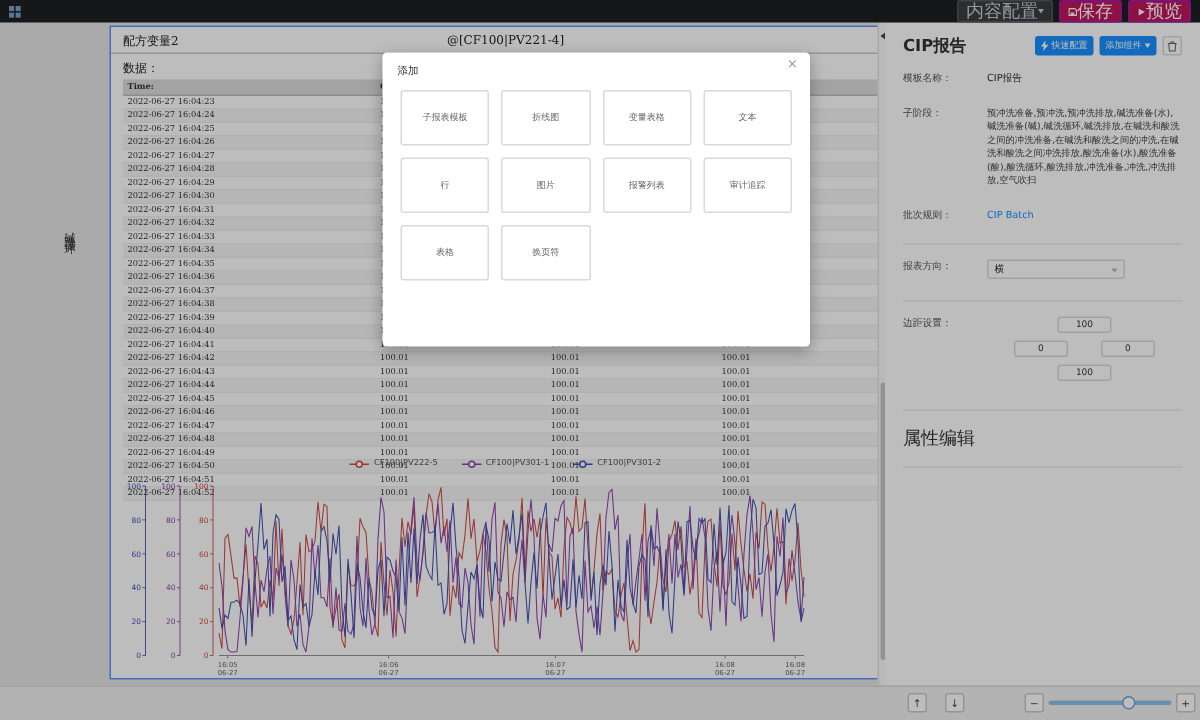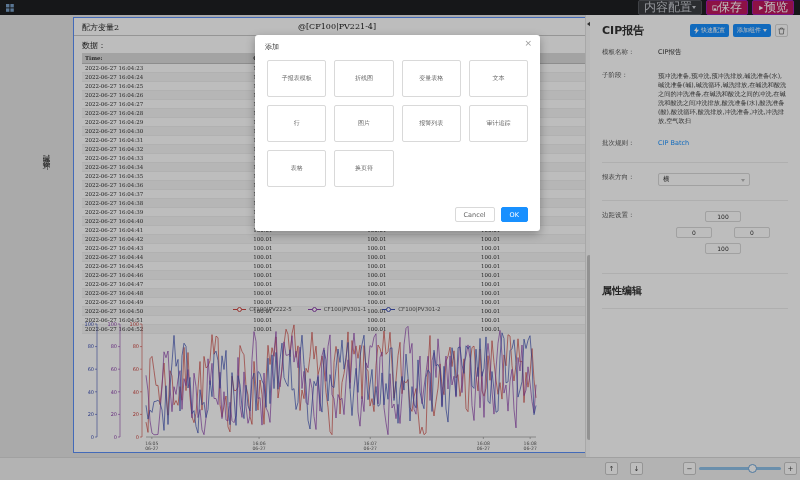--- a/index.html
+++ b/index.html
@@ -48,21 +48,21 @@
 .f-label{width:56px;font-size:6.5px;color:#555;flex:none}
 .f-val{font-size:6.5px;color:#333}
 .f-val.link{color:#1890ff;cursor:pointer}
 .f-para{font-size:6.2px;line-height:9px;color:#444;width:134px;word-break:break-all}
 .sb-div{border-top:1px solid #ededed;margin:10px 0}
 .sel{width:92px;height:13px;border:1px solid #d9d9d9;border-radius:2px;display:flex;align-items:center;font-size:6.5px;color:#333;padding:0 4px;position:relative;cursor:pointer}
 .sel .caret2{position:absolute;right:4px;top:5px;width:0;height:0;border-left:2.5px solid transparent;border-right:2.5px solid transparent;border-top:3px solid #bbb}
 .margins{width:134px}
 .m-row{display:flex;justify-content:center;gap:22px;margin-bottom:5px}
 .m-inp{width:36px;height:11px;border:1px solid #d9d9d9;border-radius:2px;font-size:6px;color:#333;text-align:center;background:#fff;font-family:inherit}
-.sb-section{font-size:10px;color:#333;font-weight:bold;margin:2px 0 8px}
+.sb-section{font-size:12px;color:#333;font-weight:normal;margin:2px 0 8px}
 
 .bottombar{position:absolute;left:0;top:457px;width:800px;height:23px;background:#f2f2f2;border-top:1px solid #d9d9d9}
 .zoomctl{position:absolute;right:3px;top:4px;display:flex;align-items:center}
 .z-btn{width:13px;height:13px;background:#fff;border:1px solid #c9c9c9;border-radius:2px;font-size:7px;color:#444;display:flex;align-items:center;justify-content:center;cursor:pointer}
 .slider{position:relative;width:82px;height:3px;background:#8fc1e9;border-radius:2px;margin:0 3px}
 .s-handle{position:absolute;left:60%;top:-3.5px;width:9px;height:9px;border-radius:50%;background:#fff;border:1.5px solid #6aa3d8;cursor:pointer}
 
 .mask{position:absolute;inset:0;background:rgba(0,0,0,0.26);z-index:90}
 .modal{position:absolute;left:255px;top:35px;width:285px;height:196px;background:#fff;border-radius:3px;box-shadow:0 3px 10px rgba(0,0,0,0.3);z-index:95;display:flex;flex-direction:column}
 .mo-head{position:relative;padding:7px 10px 4px;font-size:7px;color:#333}
@@ -481,17 +481,13 @@
       <div class="m-item">折线图</div>
       <div class="m-item">变量表格</div>
       <div class="m-item">文本</div>
       <div class="m-item">行</div>
       <div class="m-item">图片</div>
       <div class="m-item">报警列表</div>
       <div class="m-item">审计追踪</div>
       <div class="m-item">表格</div>
       <div class="m-item">换页符</div>
     </div>
-  <div class="mo-foot">
-    <div class="mf-btn mf-cancel">Cancel</div>
-    <div class="mf-btn mf-ok">OK</div>
-  </div>
 </div>
 
 </body></html>

